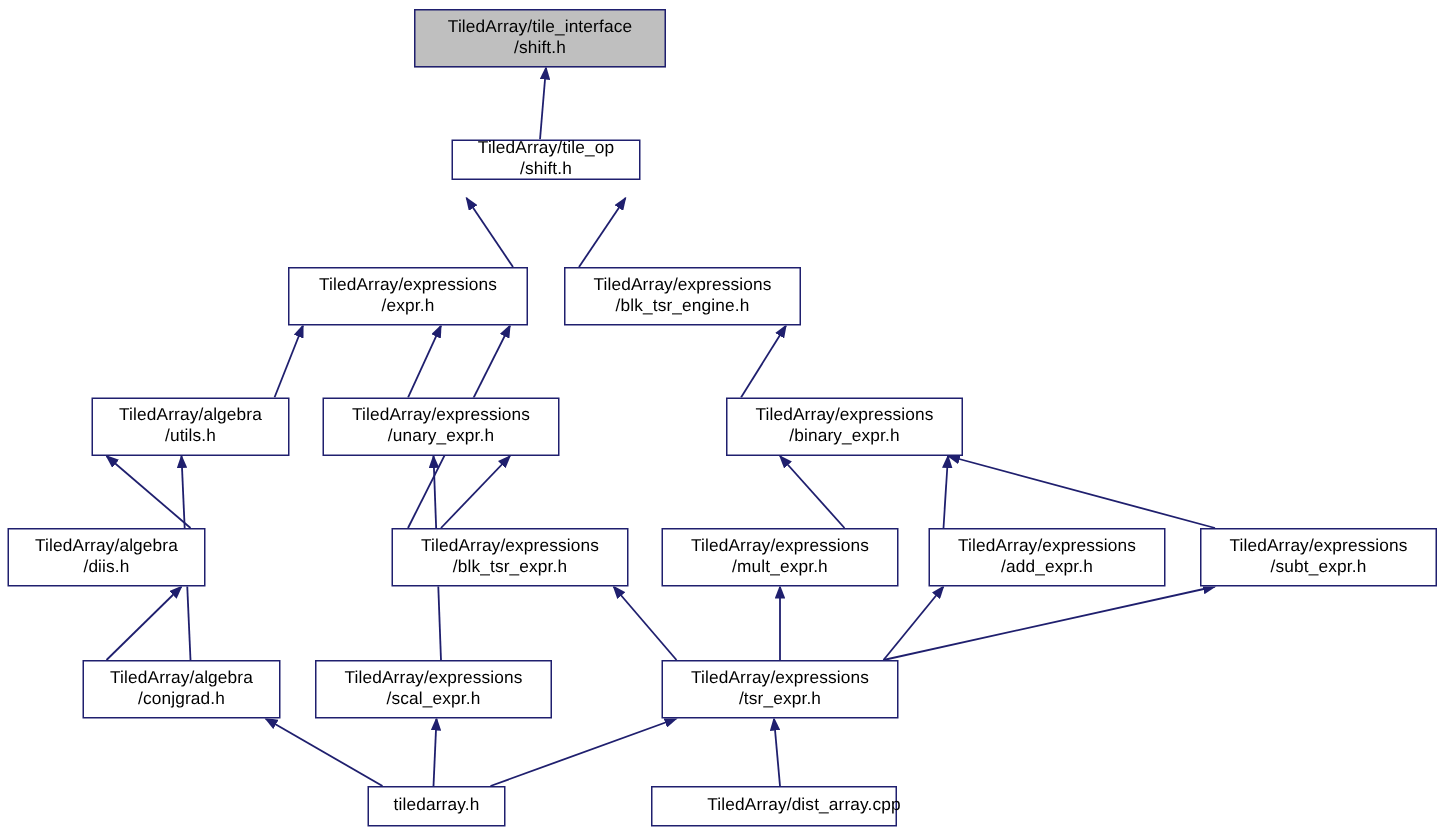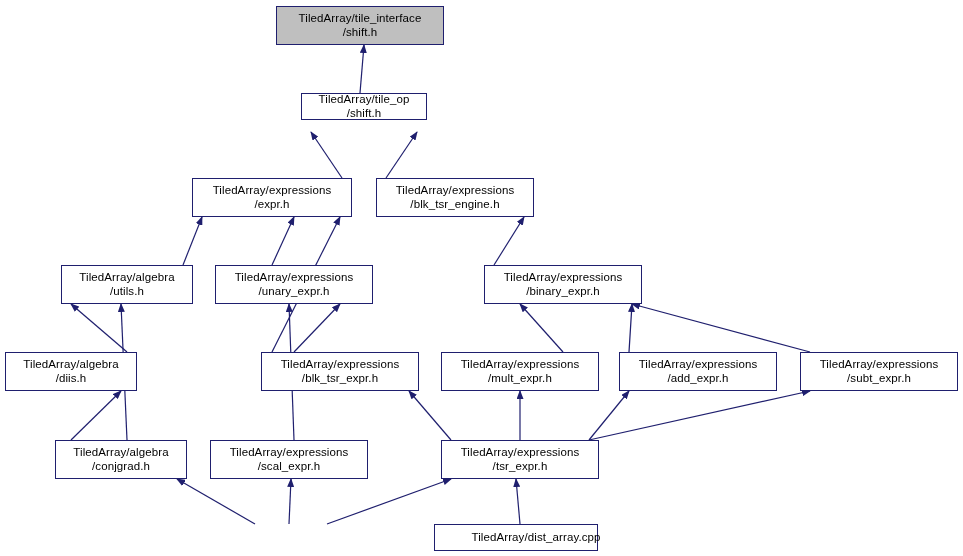--- a/index.html
+++ b/index.html
@@ -99,14 +99,15 @@
     <div class="node" style="left: 619px; top: 352px; width: 158px; height: 39px;">TiledArray/expressions
 /add_expr.h</div>
     <div class="node" style="left: 800px; top: 352px; width: 158px; height: 39px;">TiledArray/expressions
 /subt_expr.h</div>
     <div class="node" style="left: 55px; top: 440px; width: 132px; height: 39px;">TiledArray/algebra
 /conjgrad.h</div>
     <div class="node" style="left: 210px; top: 440px; width: 158px; height: 39px;">TiledArray/expressions
 /scal_expr.h</div>
     <div class="node" style="left: 441px; top: 440px; width: 158px; height: 39px;">TiledArray/expressions
 /tsr_expr.h</div>
+    <div class="node" style="left: 245px; top: 524px; width: 92px; height: 27px;">tiledarray.h</div>
     <div class="node" style="left: 434px; top: 524px; width: 164px; height: 27px; padding-left: 40px;">TiledArray/dist_array.cpp</div>
   </div>
 
 </body></html>

